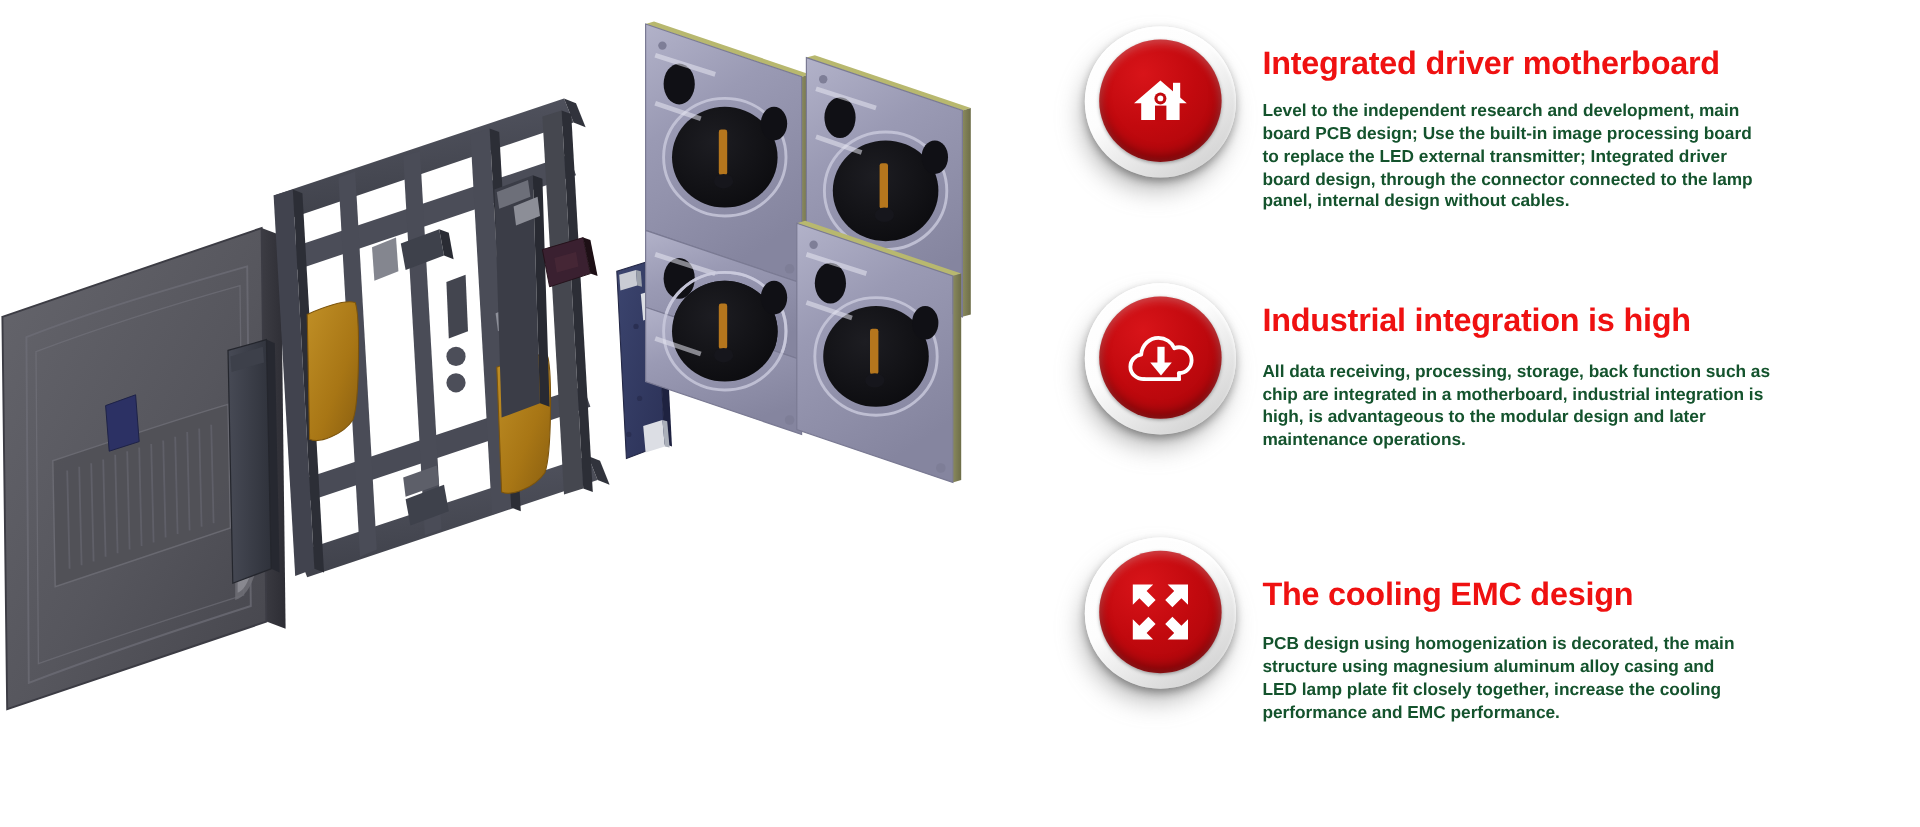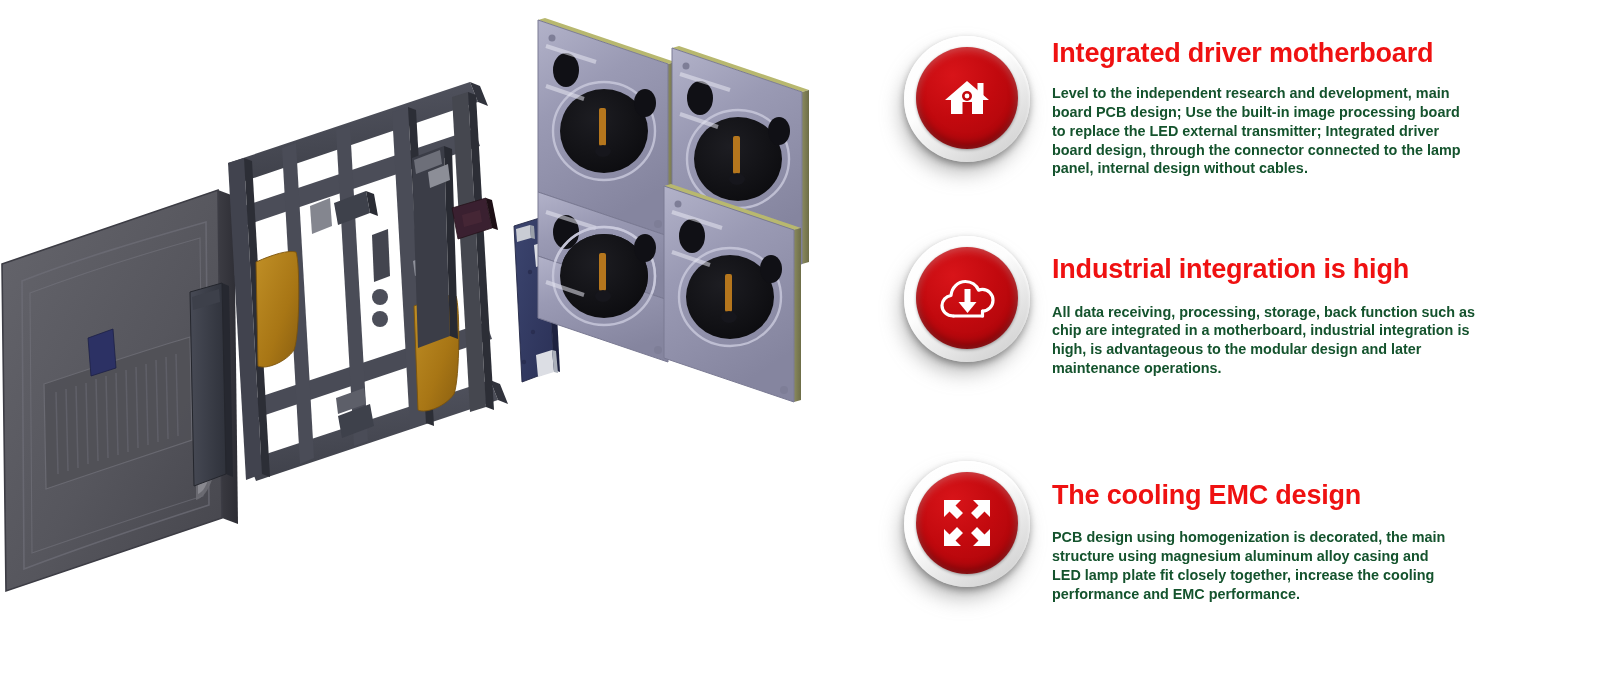--- a/index.html
+++ b/index.html
@@ -26,21 +26,21 @@
   #feature-list {
     position: absolute;
     left: 860px; top: 0;
     width: 740px; height: 689px;
   }
   .feature-row {
     position: absolute;
     left: 0;
     width: 740px;
     display: flex;
-    align-items: flex-end;
+    align-items: flex-start;
   }
   .feature-row.r0 { top: 14px; }
   .feature-row.r1 { top: 228px; }
   .feature-row.r2 { top: 440px; }
 
   
   .icon-button {
     position: relative;
     width: 150px; height: 150px;
     flex: 0 0 150px;

